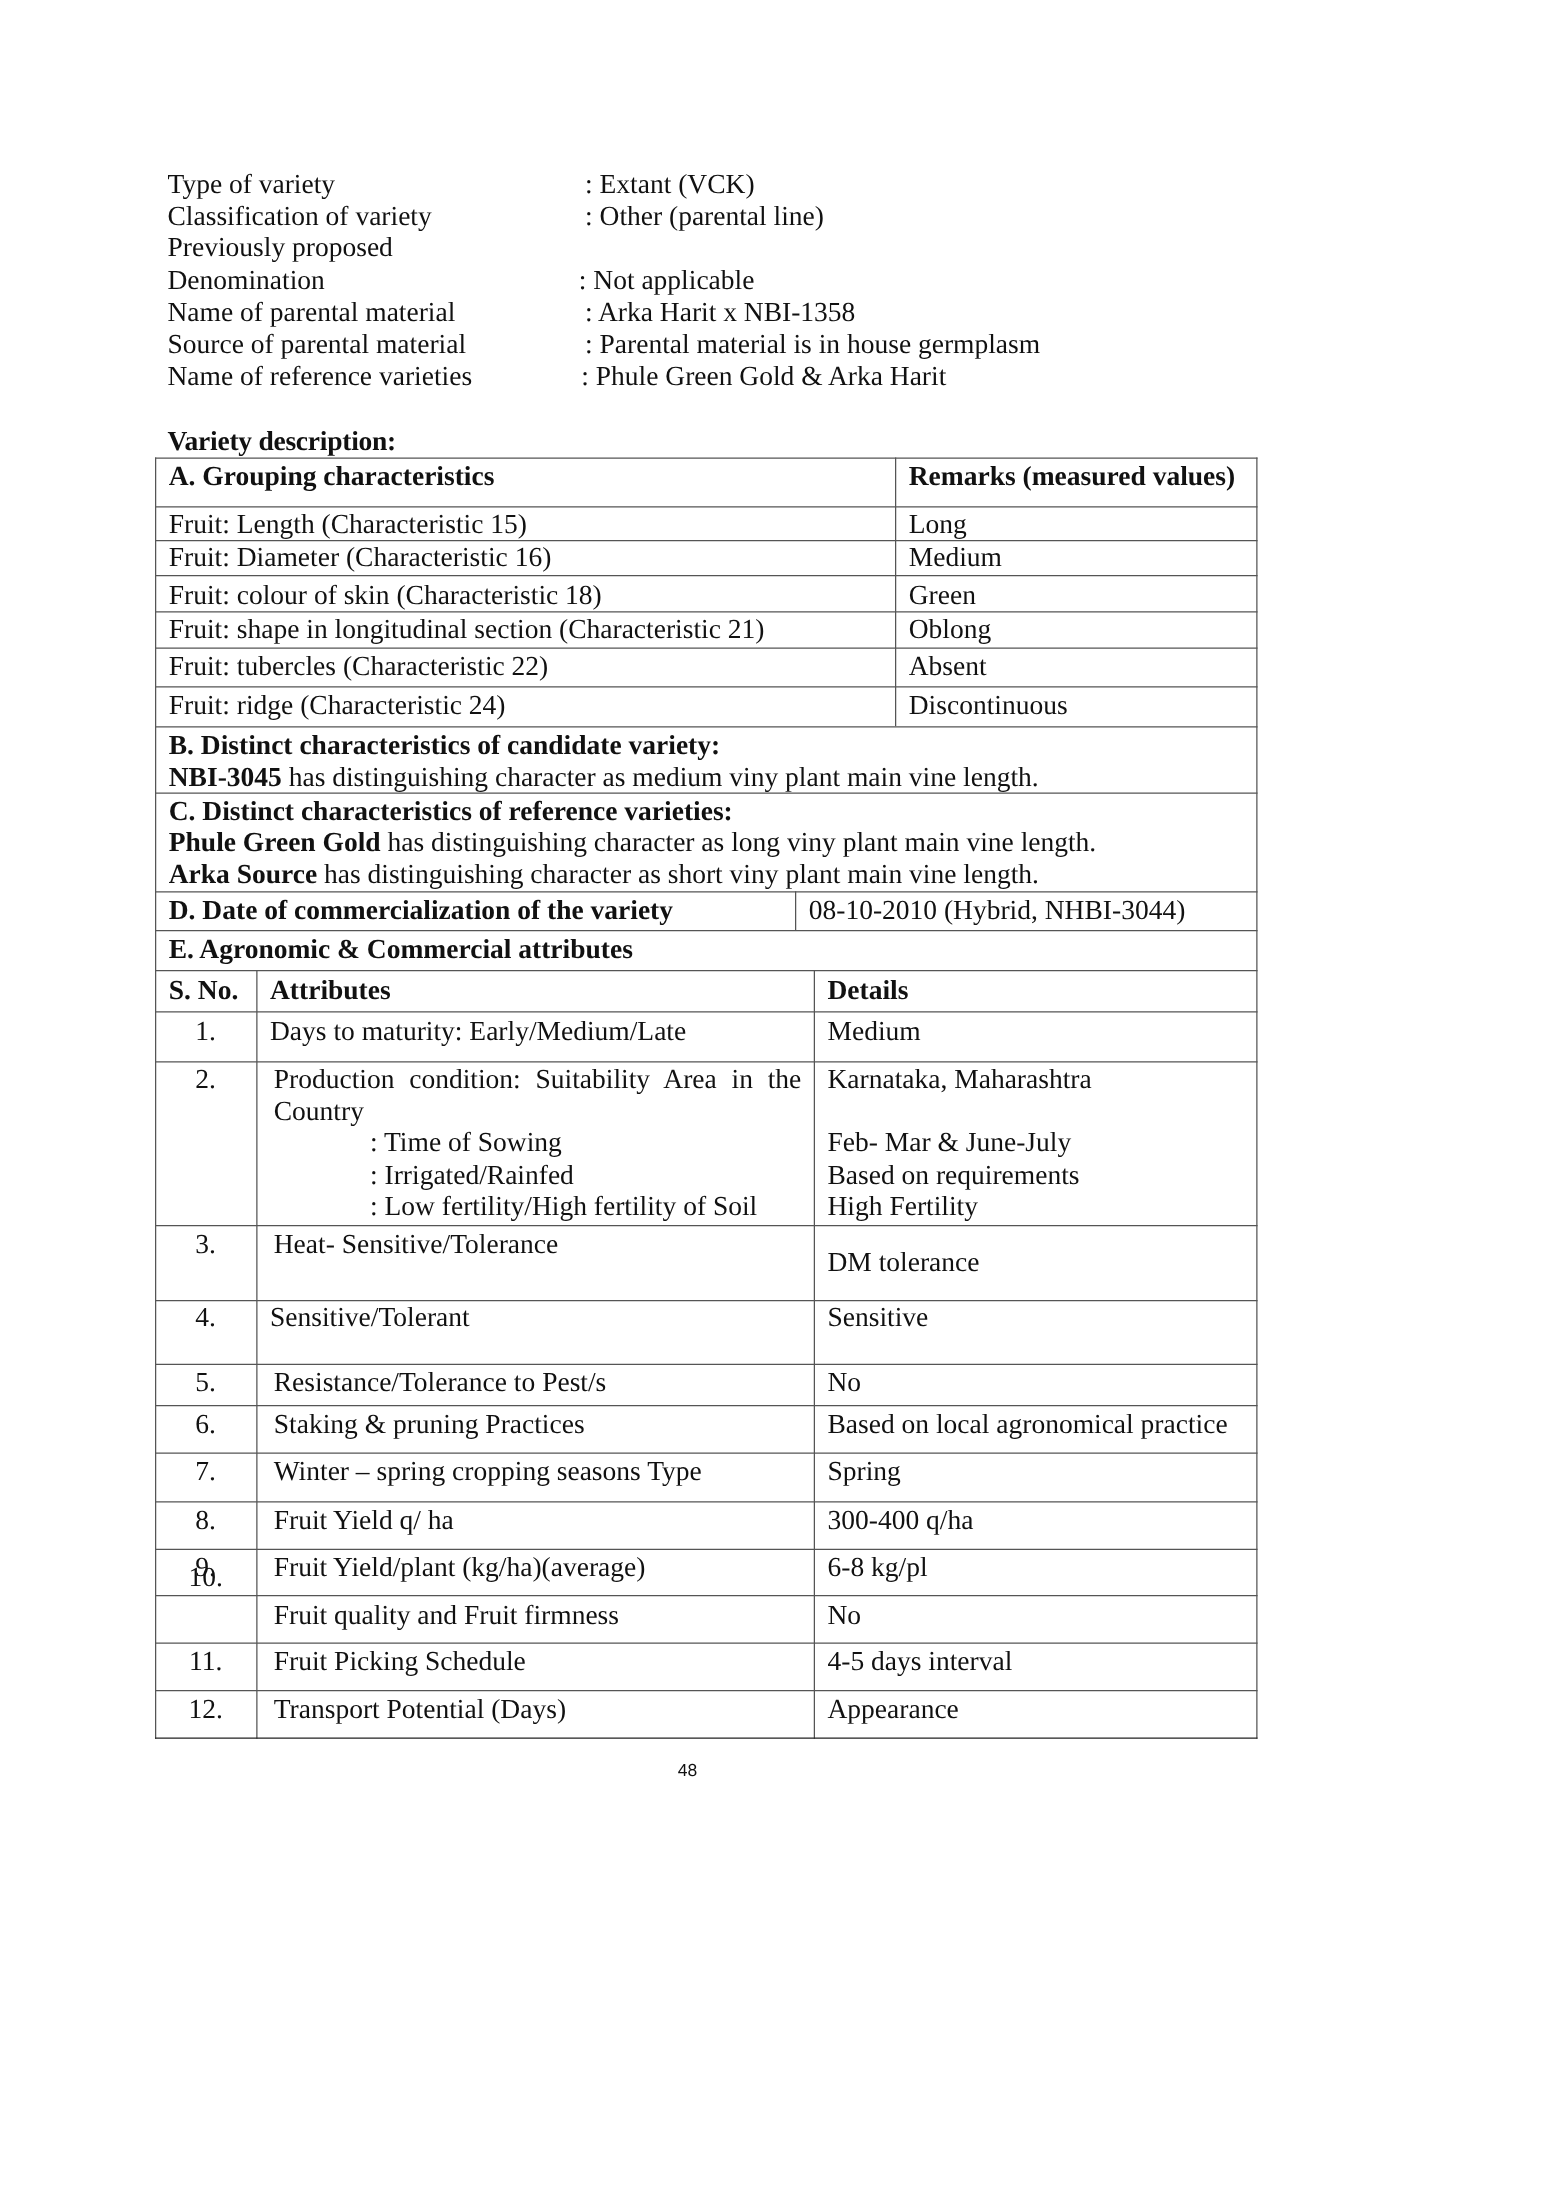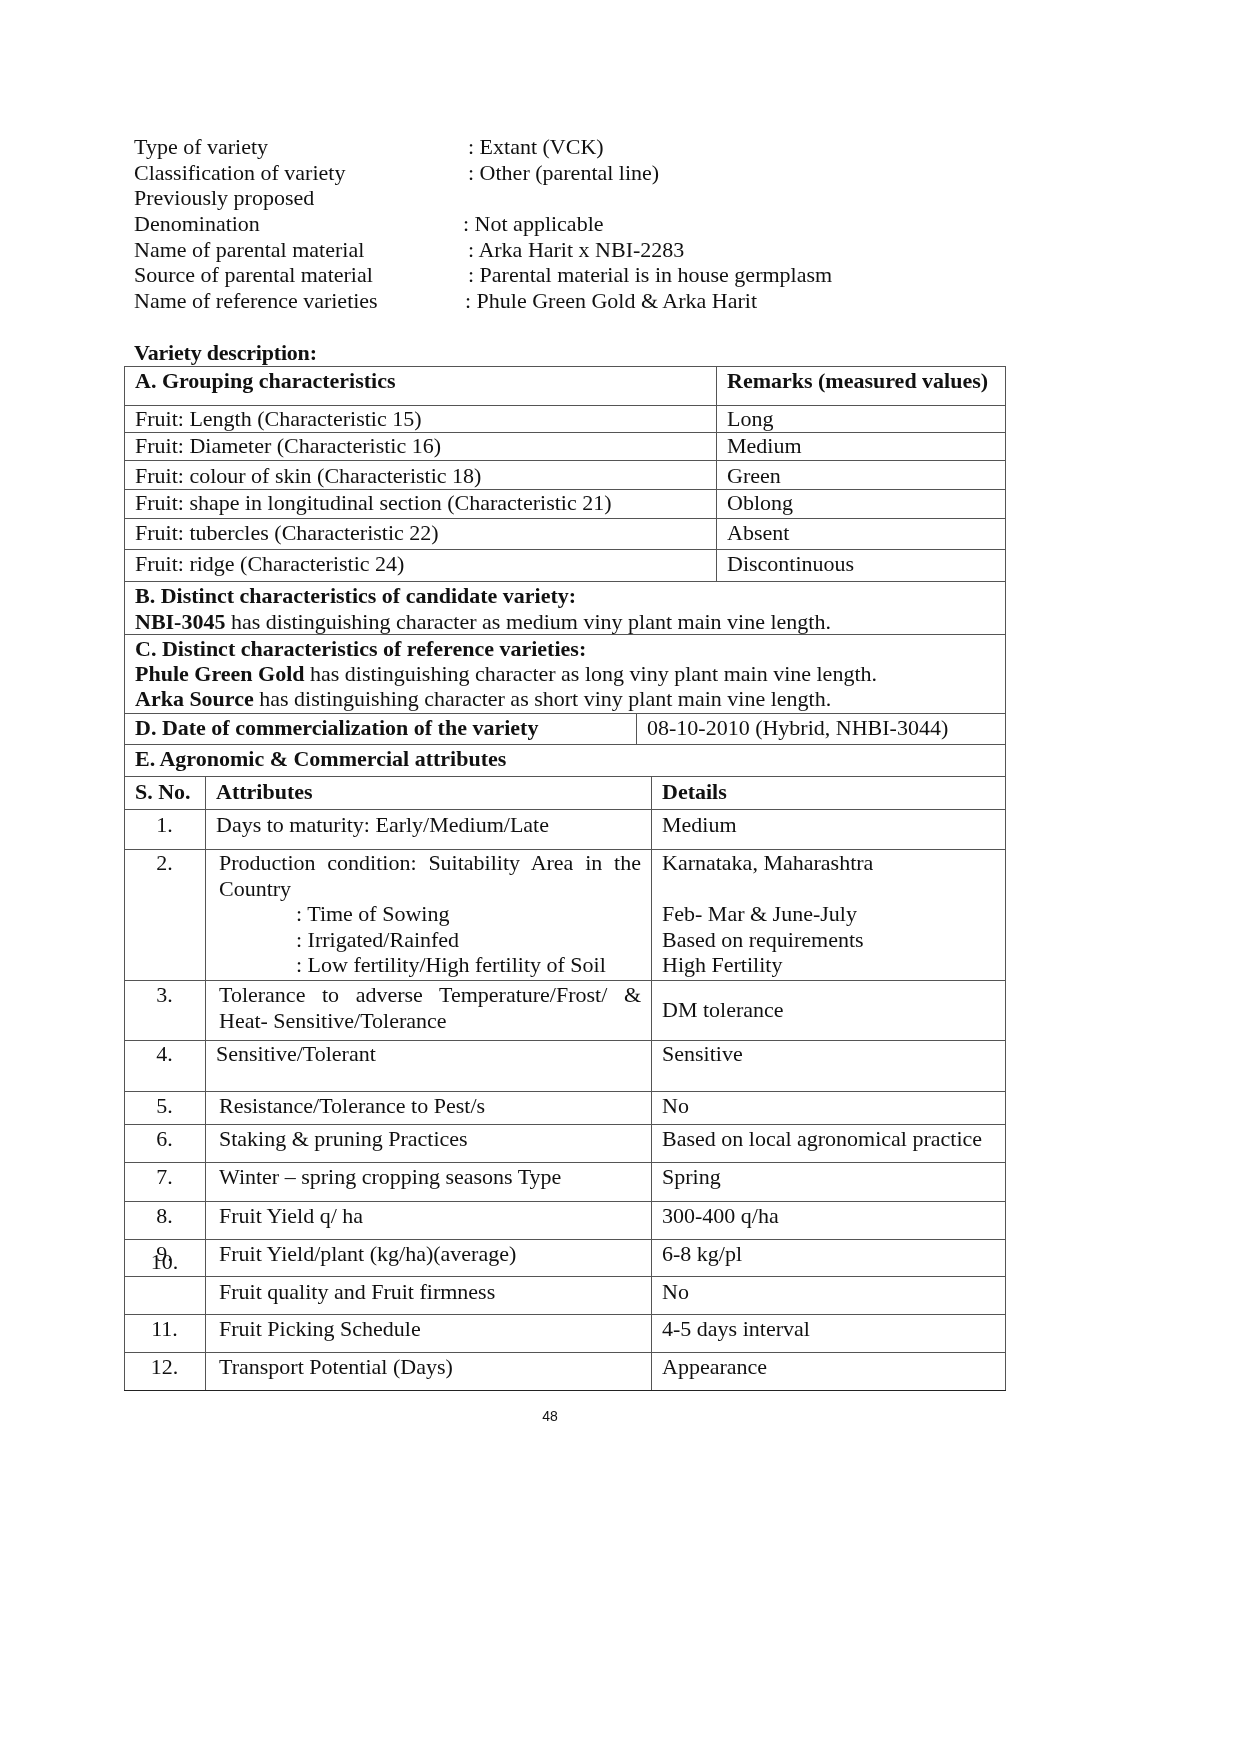--- a/index.html
+++ b/index.html
@@ -53,21 +53,21 @@
     <div class="kv-row">
       <span class="kv-label">Previously proposed</span>
       <span class="kv-val"></span>
     </div>
     <div class="kv-row">
       <span class="kv-label">Denomination</span>
       <span class="kv-val v2">: Not applicable</span>
     </div>
     <div class="kv-row">
       <span class="kv-label">Name of parental material</span>
-      <span class="kv-val">: Arka Harit x NBI-2283</span>
+      <span class="kv-val">: Arka Harit x NBI-1358</span>
     </div>
     <div class="kv-row">
       <span class="kv-label">Source of parental material</span>
       <span class="kv-val">: Parental material is in house germplasm</span>
     </div>
     <div class="kv-row">
       <span class="kv-label">Name of reference varieties</span>
       <span class="kv-val v3">: Phule Green Gold &amp; Arka Harit</span>
     </div>
   </div>
@@ -175,21 +175,20 @@
         <span style="display:block;min-height:25.5px"></span>
         <span style="display:block;min-height:25.5px">Feb- Mar &amp; June-July</span>
         <span style="display:block;min-height:25.5px">Based on requirements</span>
         <span style="display:block;min-height:25.5px">High Fertility</span>
       </div>
     </div>
 
     <div>
       <div class="cell" style="left:124px;width:81px;text-align:center;top:982px">3.</div>
       <div class="cell" style="left:219px;width:422px;top:982px">
-        <span class="justify">Tolerance to adverse Temperature/Frost/ &amp;</span>
         <span style="display:block">Heat- Sensitive/Tolerance</span>
       </div>
       <div class="cell" style="left:662px;top:997px">DM tolerance</div>
     </div>
 
     <div>
       <div class="cell" style="left:124px;width:81px;text-align:center;top:1041px">4.</div>
       <div class="cell" style="left:216px;width:425px;top:1041px">
         <span style="display:block">Sensitive/Tolerant</span>
       </div>

